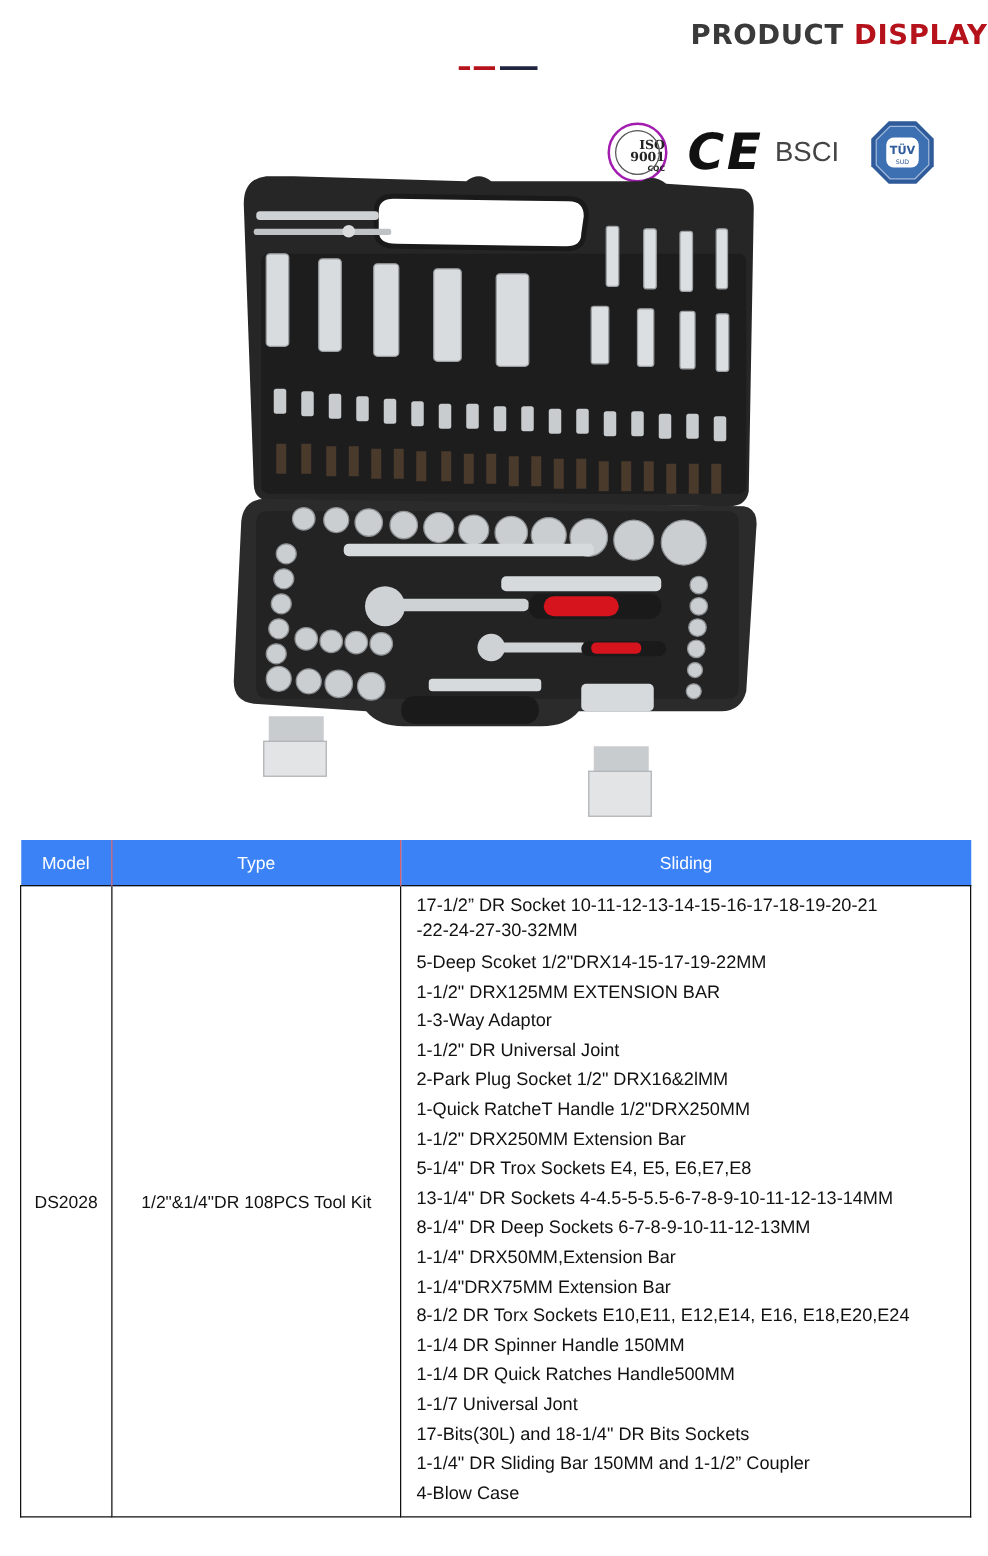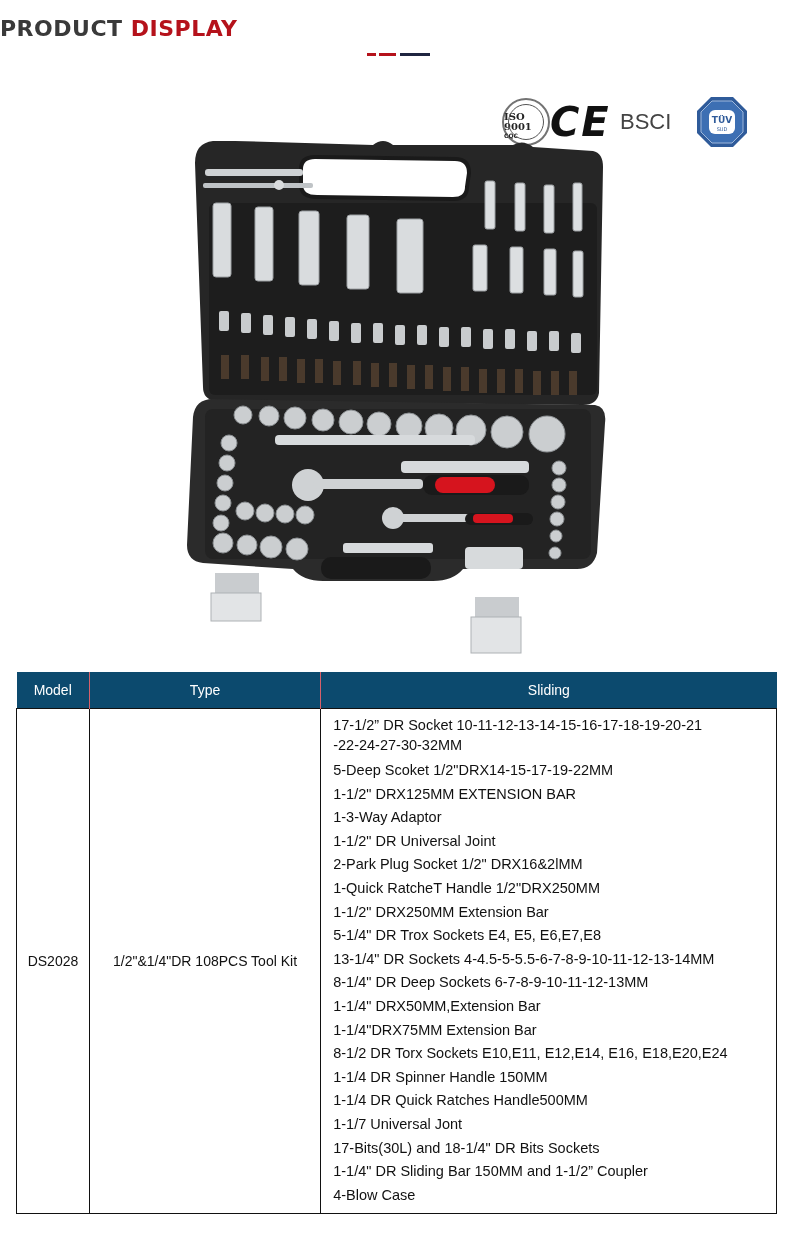--- a/index.html
+++ b/index.html
@@ -1,37 +1,37 @@
 <!DOCTYPE html>
 <html><head>
 <meta charset="utf-8">
 <style>
   html, body { margin:0; padding:0; background:#ffffff; }
   body { width:790px; height:1245px; position:relative; overflow:hidden; font-family:"Liberation Sans", sans-serif; color:#111; }
-  .title { position:absolute; top:16px; left:0; width:790px; text-align:left; font-family:"DejaVu Sans", sans-serif; font-weight:bold; font-size:22px; letter-spacing:0.5px; }
+  .title { position:absolute; top:16px; left:0; width:790px; text-align:right; font-family:"DejaVu Sans", sans-serif; font-weight:bold; font-size:22px; letter-spacing:0.5px; }
   .title .t1 { color:#3a3a3a; }
   .title .t2 { color:#b5121b; }
   .underline { position:absolute; top:53px; left:367px; height:3px; }
   .underline .r1 { position:absolute; left:0; width:9px; height:3px; background:#b5121b; }
   .underline .r2 { position:absolute; left:12px; width:17px; height:3px; background:#b5121b; }
   .underline .r3 { position:absolute; left:33px; width:30px; height:3px; background:#1f2540; }
 
   .certs { position:absolute; top:96px; left:484px; height:56px; width:270px; }
   .cert { position:absolute; }
-  .iso { left:18px; top:2px; width:48px; height:48px; border-radius:50%; border:2px solid #737373; box-sizing:border-box; text-align:left; font-family:"DejaVu Serif", serif; font-weight:bold; font-size:10px; line-height:10px; color:#222; padding-top:12px; }
+  .iso { left:2px; top:2px; width:48px; height:48px; border-radius:50%; border:2px solid #a21caf; box-sizing:border-box; text-align:right; font-family:"DejaVu Serif", serif; font-weight:bold; font-size:10px; line-height:10px; color:#222; padding-top:12px; }
   .iso .ring { position:absolute; inset:4px; border:1px solid #555; border-radius:50%; }
   .iso .cqc { font-size:6px; line-height:8px; font-family:"DejaVu Sans", sans-serif; }
   .ce { left:66px; top:4px; font-family:"DejaVu Sans", sans-serif; font-size:40px; font-weight:bold; color:#111; letter-spacing:2px; line-height:44px;font-style:italic; }
   .bsci { left:136px; top:8px; font-family:"Liberation Sans", sans-serif; font-size:22px; color:#444; line-height:36px; }
   .tuv { left:212px; top:0px; width:52px; height:52px; }
 
   .case { position:absolute; left:183px; top:133px; width:430px; height:530px; }
 
   table.spec { position:absolute; left:16px; top:672px; width:761px; border-collapse:collapse; }
-  table.spec th { background:#0c4a6e; color:#ffffff; font-weight:normal; font-size:14px; height:36px; padding:0; border-left:1px solid #d6606a; text-align:center; }
+  table.spec th { background:#3b82f6; color:#ffffff; font-weight:normal; font-size:14px; height:36px; padding:0; border-left:1px solid #d6606a; text-align:center; }
   table.spec th:first-child { border-left:none; }
   table.spec td { border:1.5px solid #111; vertical-align:middle; text-align:center; font-size:14px; padding:0;margin-top:32px; }
   table.spec td.contains { text-align:left; padding:6px 0 6px 12px; vertical-align:top; }
   .line { font-size:14.5px; line-height:23.6px; white-space:nowrap; }
   .line.wrap2 { line-height:20px; margin-bottom:4px; }
 </style>
 </head>
 <body>
 
 <div class="title">

